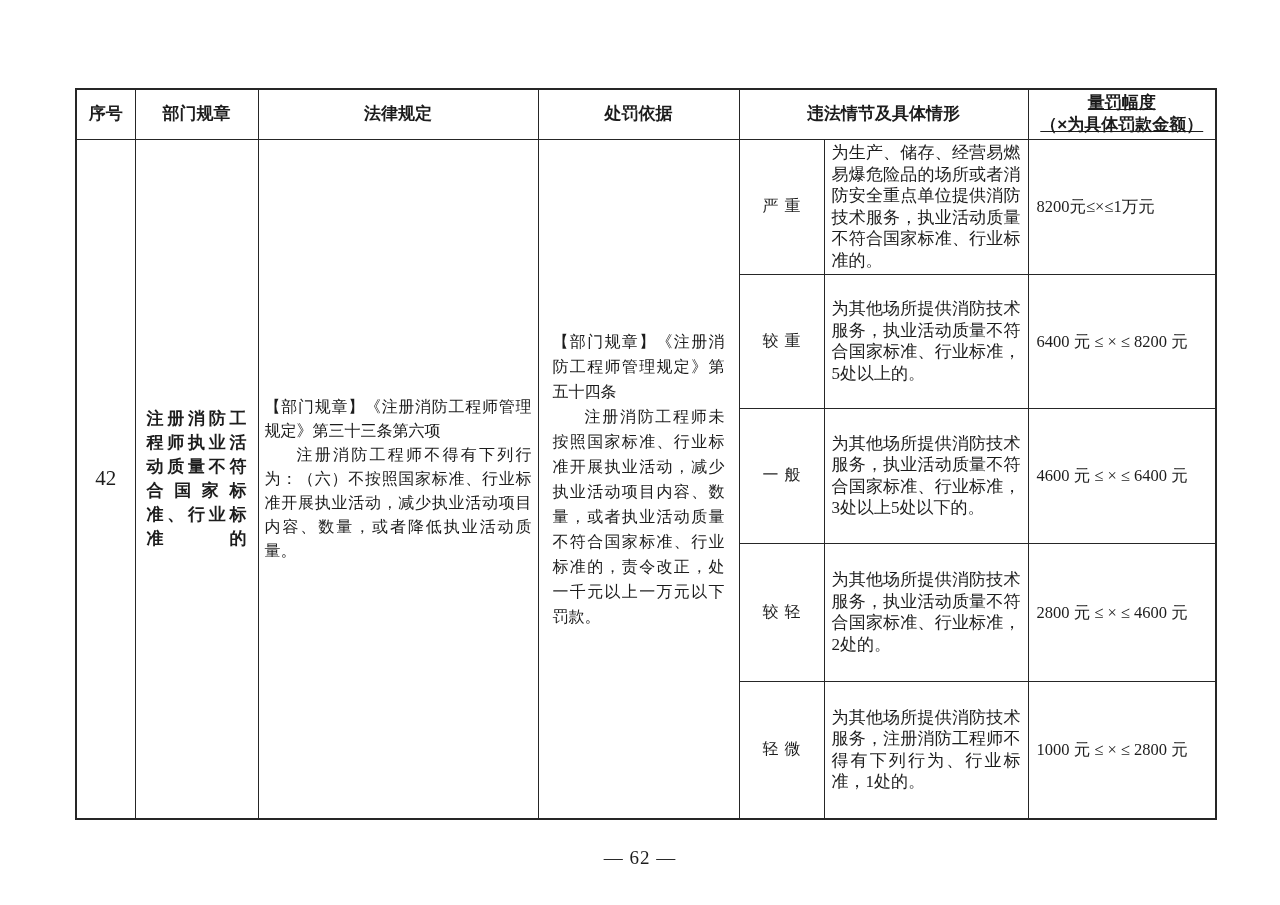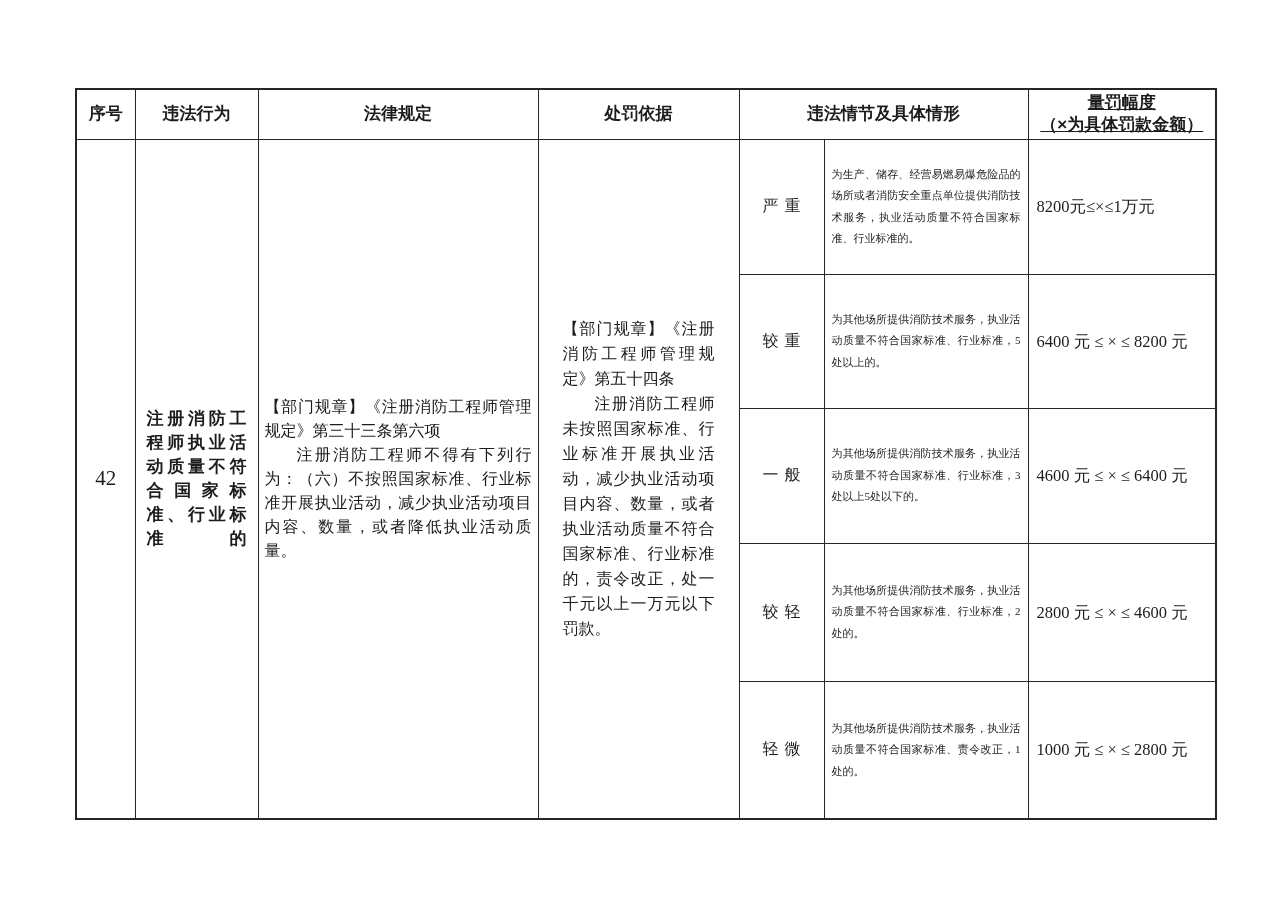--- a/index.html
+++ b/index.html
@@ -70,36 +70,36 @@
   td.legal-cell {
     font-size: 16px;
     line-height: 24px;
     text-align: justify;
     padding: 8px 6px;
   }
   td.basis-cell {
     font-size: 16px;
     line-height: 25px;
     text-align: justify;
-    padding: 2px 24px;
+    padding: 2px 14px;
   }
   td.legal-cell p, td.basis-cell p {
     margin: 0;
   }
   td.legal-cell p.indent, td.basis-cell p.indent {
     text-indent: 2em;
   }
   td.severity-cell {
     text-align: center;
     font-size: 16px;
     letter-spacing: 6px;
     text-indent: 6px;
   }
   td.situation-cell {
-    font-size: 11px;
+    font-size: 17px;
     line-height: 21.5px;
     text-align: justify;
     padding: 2px 7px;
   }
   td.penalty-cell {
     font-size: 16.5px;
     line-height: 25px;
     text-align: left;
     padding: 0 8px;
   }
@@ -127,21 +127,21 @@
       <col style="width:280px">
       <col style="width:201px">
       <col style="width:85px">
       <col style="width:204px">
       <col style="width:188px">
     </colgroup>
 
     <tbody>
         <tr class="head">
       <th>序号</th>
-      <th>违法行为</th>
+      <th>部门规章</th>
       <th>法律规定</th>
       <th>处罚依据</th>
       <th colspan="2">违法情节及具体情形</th>
       <th>
         <span class="range-header-line">量罚幅度</span>
         <span class="range-header-line">（×为具体罚款金额）</span>
       </th>
     </tr>
 
     <tr class="r1">
@@ -173,20 +173,21 @@
     </tr>
 
     <tr class="r4">
       <td class="severity-cell">较轻</td>
       <td class="situation-cell">为其他场所提供消防技术服务，执业活动质量不符合国家标准、行业标准，2处的。</td>
       <td class="penalty-cell">2800 元 ≤ × ≤ 4600 元</td>
     </tr>
 
     <tr class="r5">
       <td class="severity-cell">轻微</td>
-      <td class="situation-cell">为其他场所提供消防技术服务，执业活动质量不符合国家标准、责令改正，1处的。</td>
+      <td class="situation-cell">为其他场所提供消防技术服务，注册消防工程师不得有下列行为、行业标准，1处的。</td>
       <td class="penalty-cell">1000 元 ≤ × ≤ 2800 元</td>
     </tr>
   </tbody>
     </table>
 
+  <div class="page-footer">— 62 —</div>
 
 </div>
 
 </body></html>

